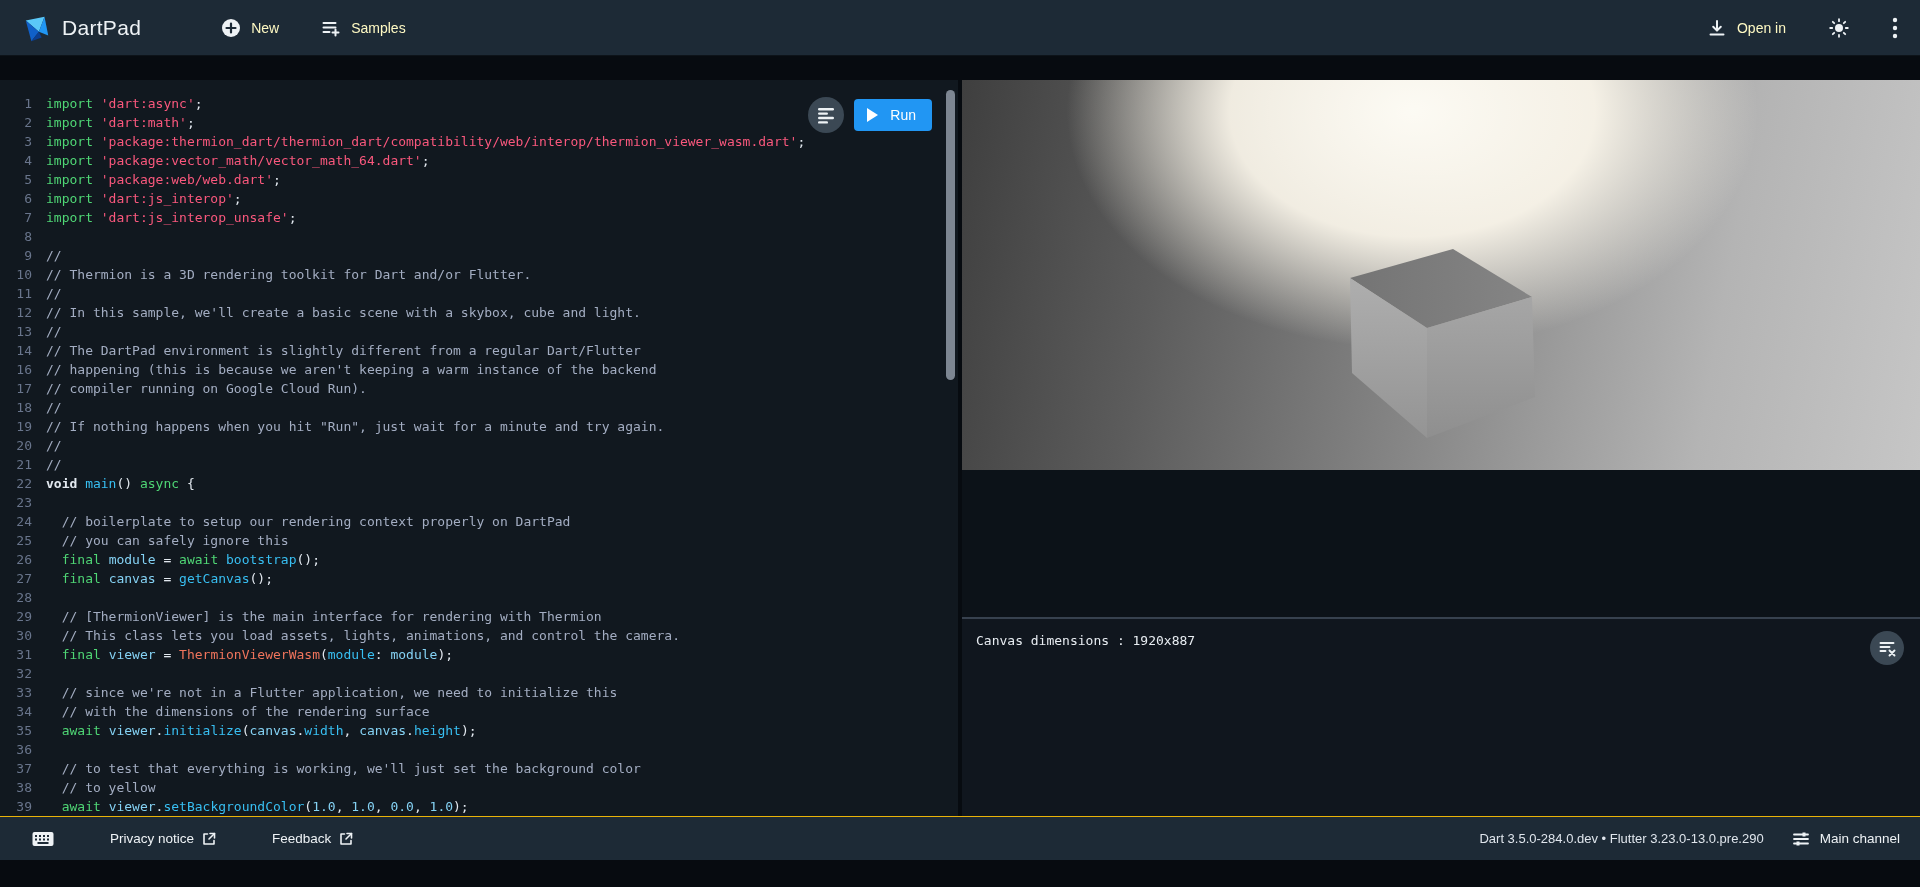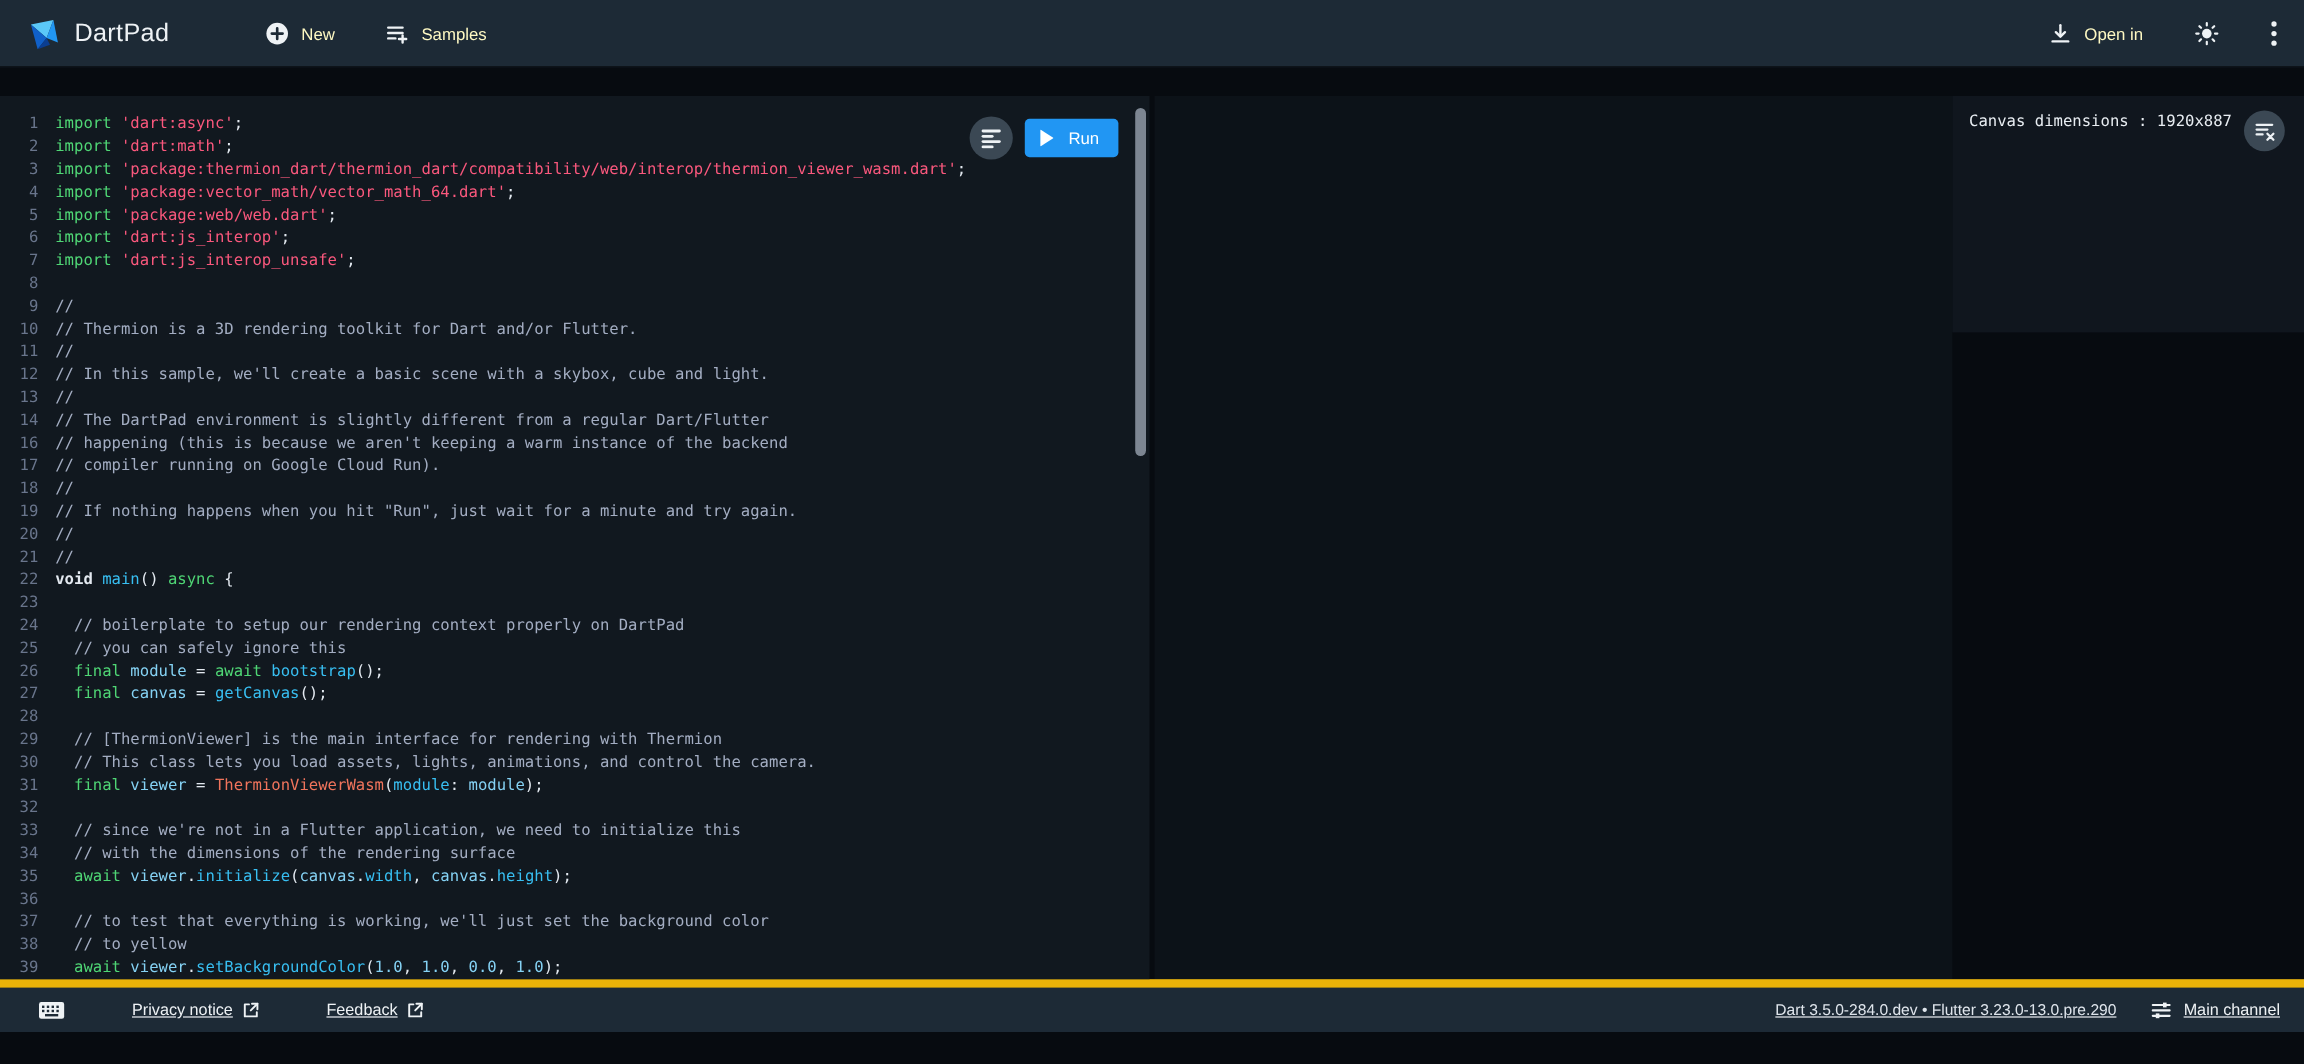--- a/index.html
+++ b/index.html
@@ -41,37 +41,37 @@
   .format-btn{width:36px;height:36px;border-radius:50%;background:#3b4854;border:none;cursor:pointer;
               display:flex;align-items:center;justify-content:center;}
   .run-btn{height:32px;min-width:76px;border:none;border-radius:4px;background:var(--c-accent);
            color:#fff;font-size:14px;font-weight:500;display:flex;align-items:center;gap:12px;
            padding:0 16px 0 12px;cursor:pointer;font-family:"Liberation Sans",sans-serif;}
   .scroll-thumb{position:absolute;top:10px;right:3px;width:9px;height:290px;border-radius:5px;
                 background:#7d8692;cursor:grab;}
 
   .divider-v{width:4px;background:#070b10;flex:0 0 auto;}
 
-  .right-pane{flex:1;display:flex;flex-direction:row;min-width:0;}
+  .right-pane{flex:1;display:flex;flex-direction:column;min-width:0;}
   .viewport{height:390px;position:relative;overflow:hidden;flex:0 0 auto;
     background:
       radial-gradient(ellipse 480px 330px at 47% 8%,rgba(255,253,246,.98) 0%,rgba(255,250,238,.9) 38%,rgba(255,250,238,0) 72%),
       linear-gradient(100deg,#3f3f3f 0%,#5c5c5c 22%,#8a8a8a 52%,#b4b4b4 78%,#c6c6c6 100%);}
   .viewport svg{position:absolute;left:0;top:0;}
   .below-canvas{flex:1;background:#0c1218;}
   .divider-h{height:2px;background:#37414e;flex:0 0 auto;}
   .console{height:197px;background:#10161e;position:relative;flex:0 0 auto;
            font-family:"DejaVu Sans Mono","Liberation Mono",monospace;font-size:13px;
            padding:14px 60px 0 14px;color:#e8edf2;}
   .clear-btn{position:absolute;top:12px;right:16px;width:34px;height:34px;border-radius:50%;
              background:#3b4854;border:none;cursor:pointer;display:flex;align-items:center;justify-content:center;}
 
   
-  .footer{height:44px;background:var(--c-header_bg);border-top:7px solid #eab308;
-          display:flex;align-items:center;padding:0 14px 0 26px;flex:0 0 auto;font-size:13.5px;text-decoration:underline;}
+  .footer{height:44px;background:var(--c-header_bg);border-top:1px solid #eab308;
+          display:flex;align-items:center;padding:0 14px 0 26px;flex:0 0 auto;font-size:13.5px;}
   .footer-link{display:flex;align-items:center;gap:8px;font-weight:500;color:#eef2f5;cursor:pointer;
                background:none;border:none;font-size:13.5px;font-family:"Liberation Sans",sans-serif;}
   .footer-left{display:flex;align-items:center;gap:44px;}
   .footer-right{display:flex;align-items:center;gap:22px;}
   .versions{color:#dfe5ec;font-size:13px;}
   .channel{display:flex;align-items:center;gap:10px;font-weight:500;cursor:pointer;}
 </style>
 </head>
 <body>
 

